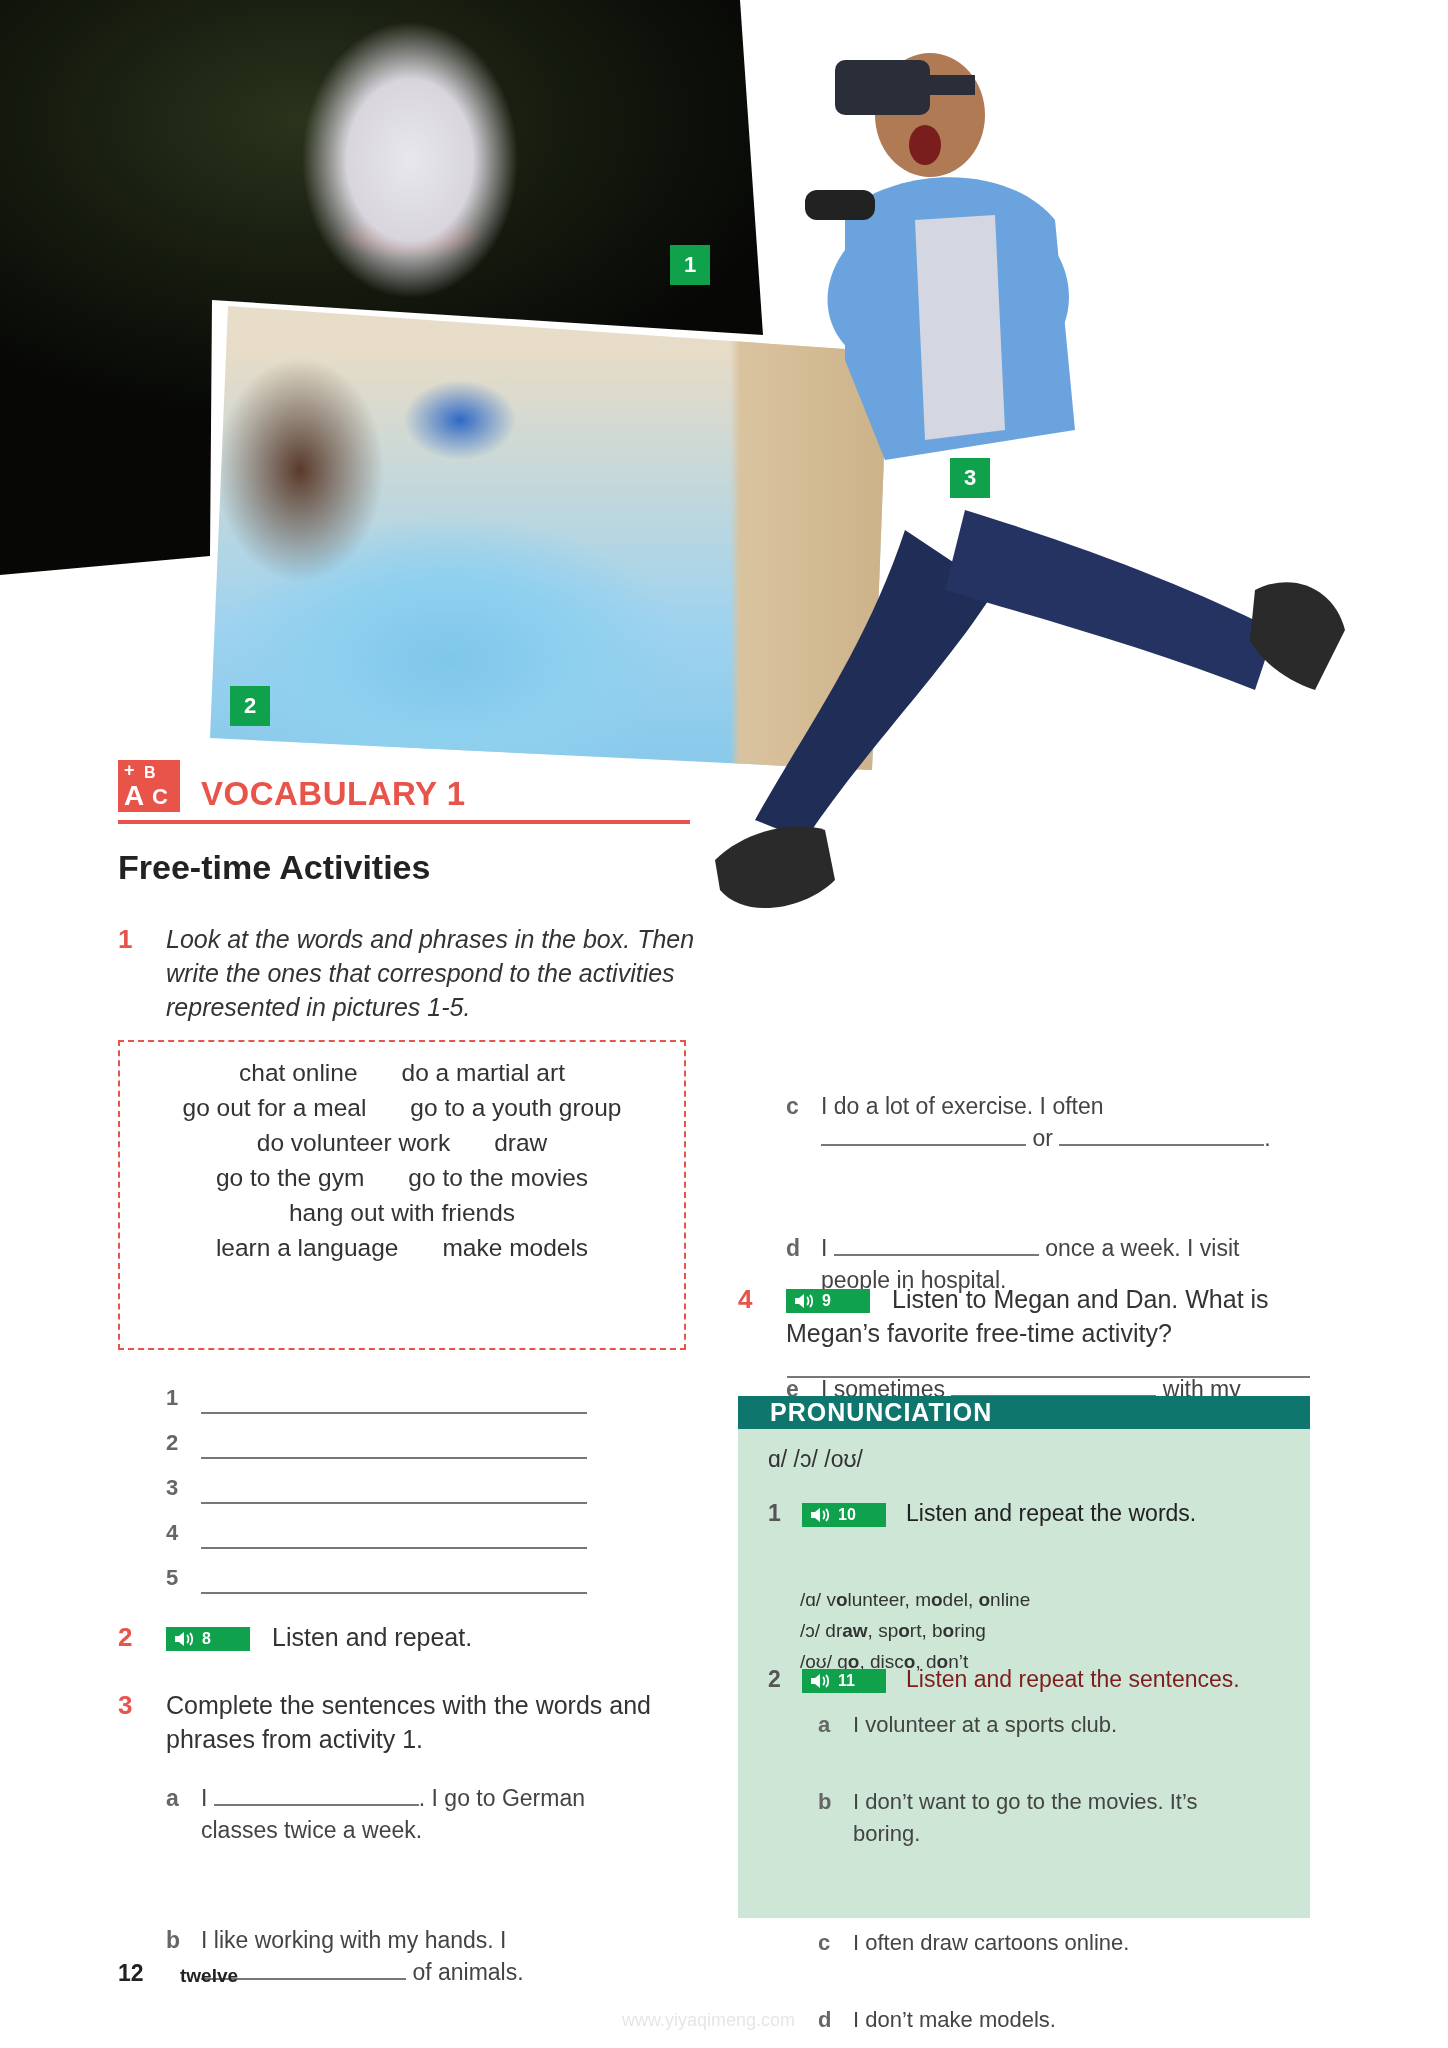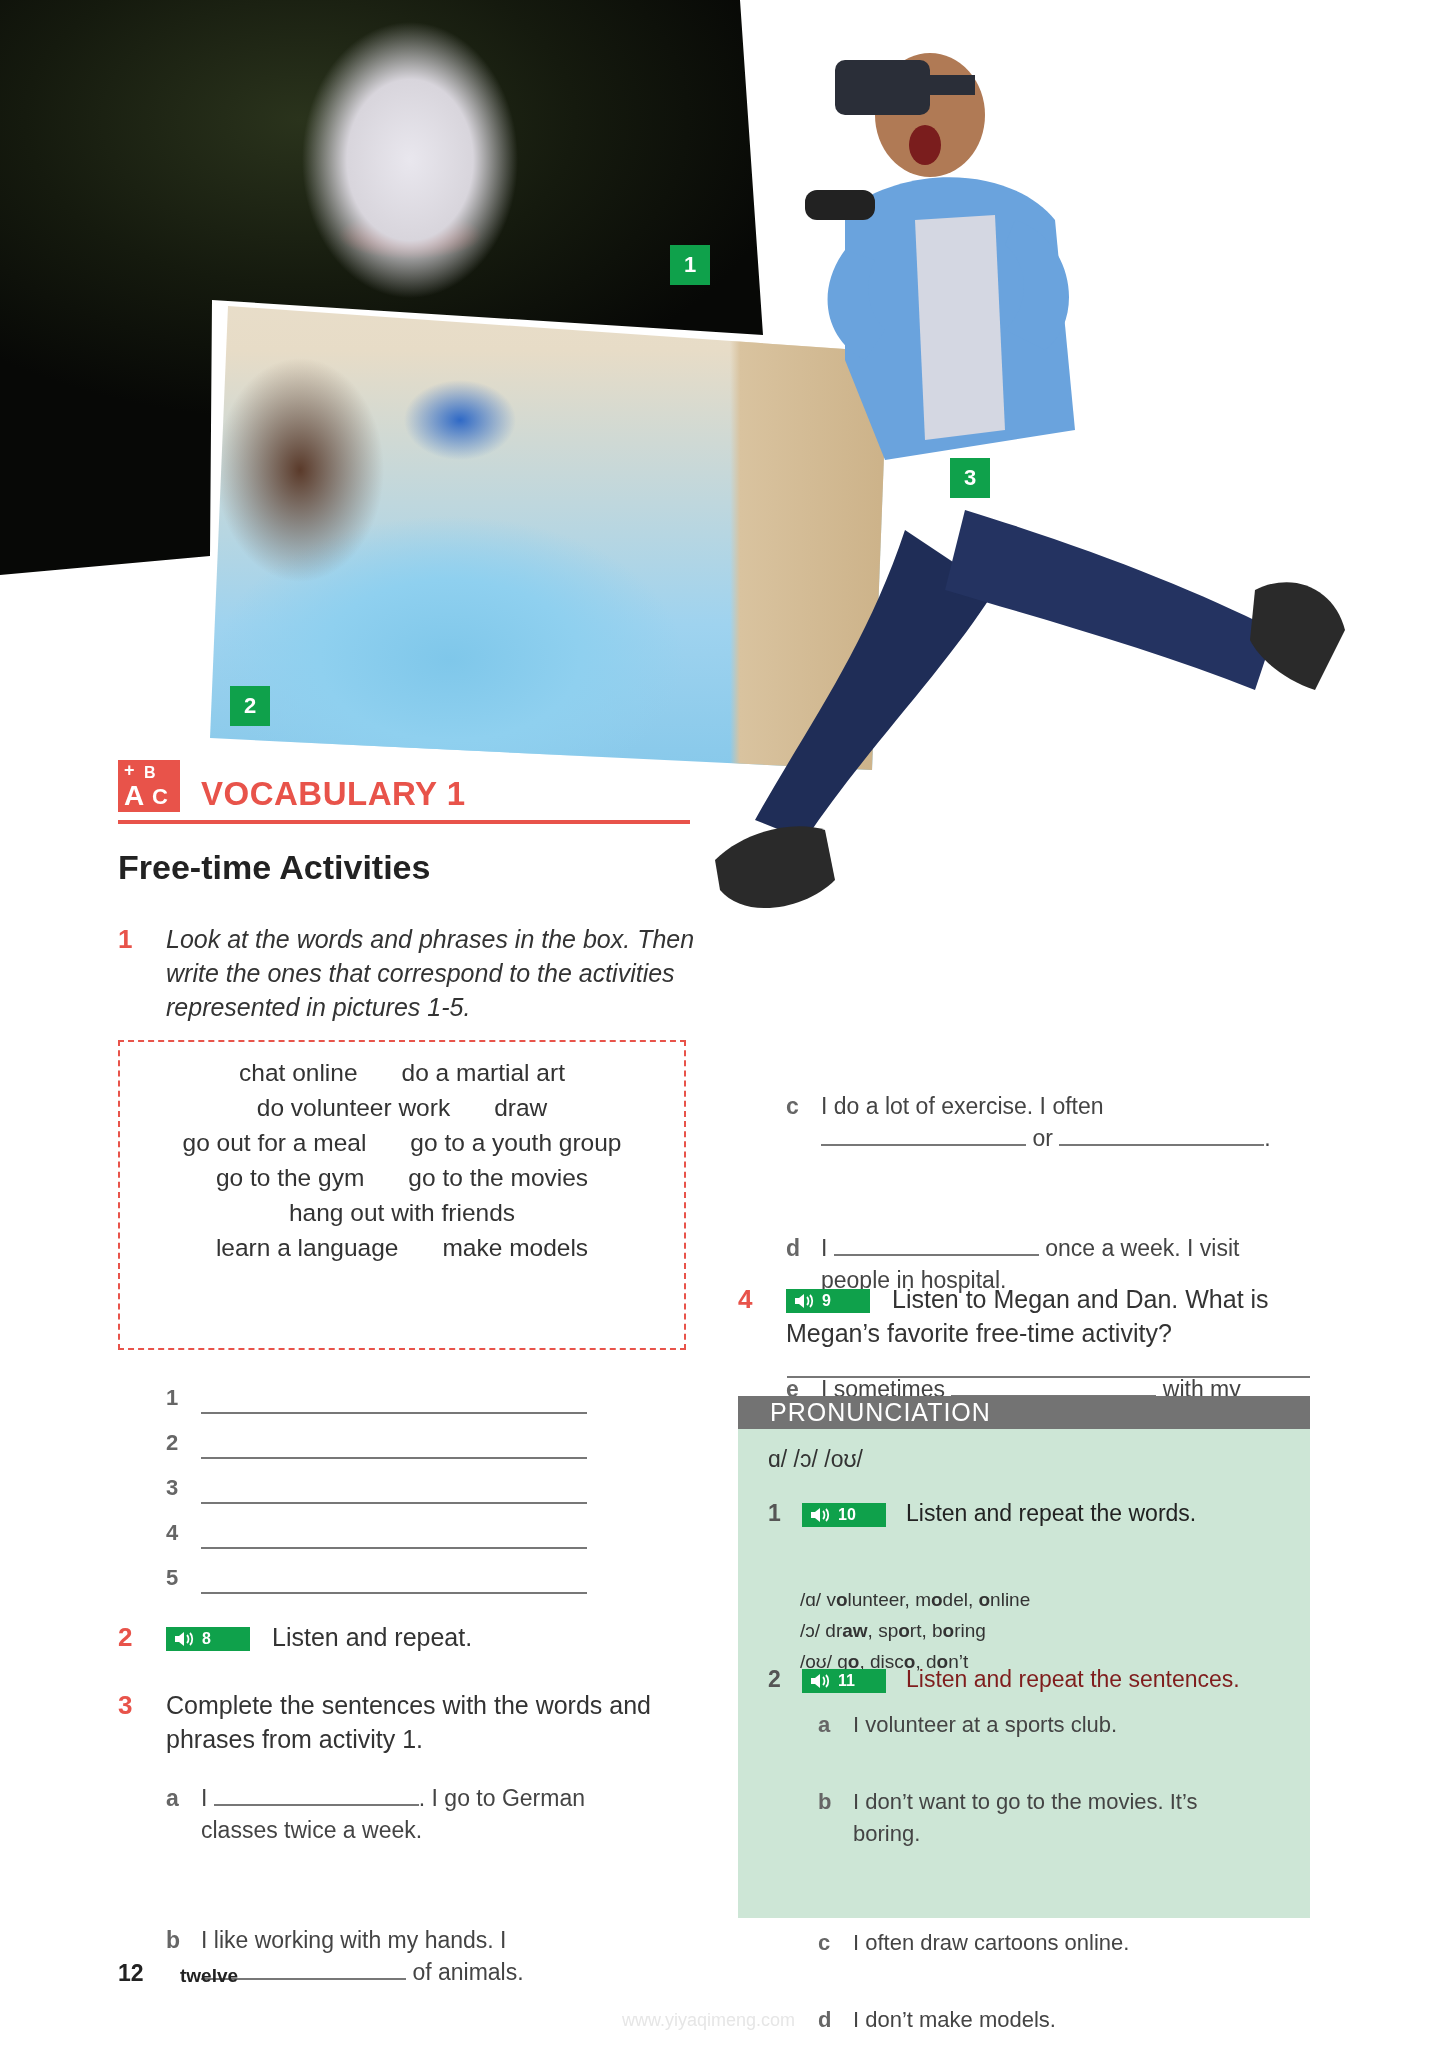--- a/index.html
+++ b/index.html
@@ -53,22 +53,22 @@
   .ex3{left:118px;top:1688px;width:600px;}
   .sub-item{position:relative;font-size:23px;line-height:32px;color:#444;}
   .sub-item .l{position:absolute;left:0;top:0;font-weight:bold;color:#666;}
   .sub-item .t{margin-left:35px;display:block;}
   .blank{display:inline-block;border-bottom:2px solid #777;height:22px;vertical-align:baseline;}
   .footer-num{left:118px;top:1960px;font-size:23px;font-weight:bold;color:#222;}
   .footer-word{left:180px;top:1965px;font-size:19px;font-weight:bold;color:#222;}
   .watermark{left:622px;top:2010px;font-size:18px;color:#e6e6e6;}
   .ex4{left:738px;top:1282px;width:580px;}
   .pron{left:738px;top:1396px;width:572px;height:522px;background:#cde6d6;}
-  .pron-head{position:absolute;left:0;top:0;width:100%;height:33px;background:#737373;color:#fff;
-             font-weight:normal;font-size:25px;letter-spacing:1px;line-height:33px;padding-left:32px;box-sizing:border-box;}
+  .pron-head{position:absolute;left:0;top:0;width:100%;height:33px;background:#0f766e;color:#fff;
+             font-weight:bold;font-size:25px;letter-spacing:1px;line-height:33px;padding-left:32px;box-sizing:border-box;}
   .pron .pl{position:absolute;left:30px;font-size:23px;color:#333;}
 </style>
 </head>
 <body>
 
 <div class="abs photo1"></div>
 <div class="abs photo2"></div>
 
 <svg class="abs photo3" viewBox="0 0 650 920">
 
@@ -105,22 +105,22 @@
 <div class="abs red-rule"></div>
 <div class="abs section-title">Free-time Activities</div>
 
 <div class="abs ex1 body-text">
   <span class="n num-red">1</span>
   <span class="t">Look at the words and phrases in the box. Then write the ones that correspond to the activities represented in pictures 1-5.</span>
 </div>
 
 <div class="abs word-box">
   <div class="row"><span>chat online</span><span>do a martial art</span></div>
+  <div class="row"><span>go out for a meal</span><span>go to a youth group</span></div>
   <div class="row"><span>do volunteer work</span><span>draw</span></div>
-  <div class="row"><span>go out for a meal</span><span>go to a youth group</span></div>
   <div class="row"><span>go to the gym</span><span>go to the movies</span></div>
   <div class="row"><span>hang out with friends</span></div>
   <div class="row"><span>learn a language</span><span>make models</span></div>
 </div>
 
 <div class="abs answer-lines">
   <div class="line">
       <span class="ln">1</span>
       <span class="bar"></span>
     </div>

